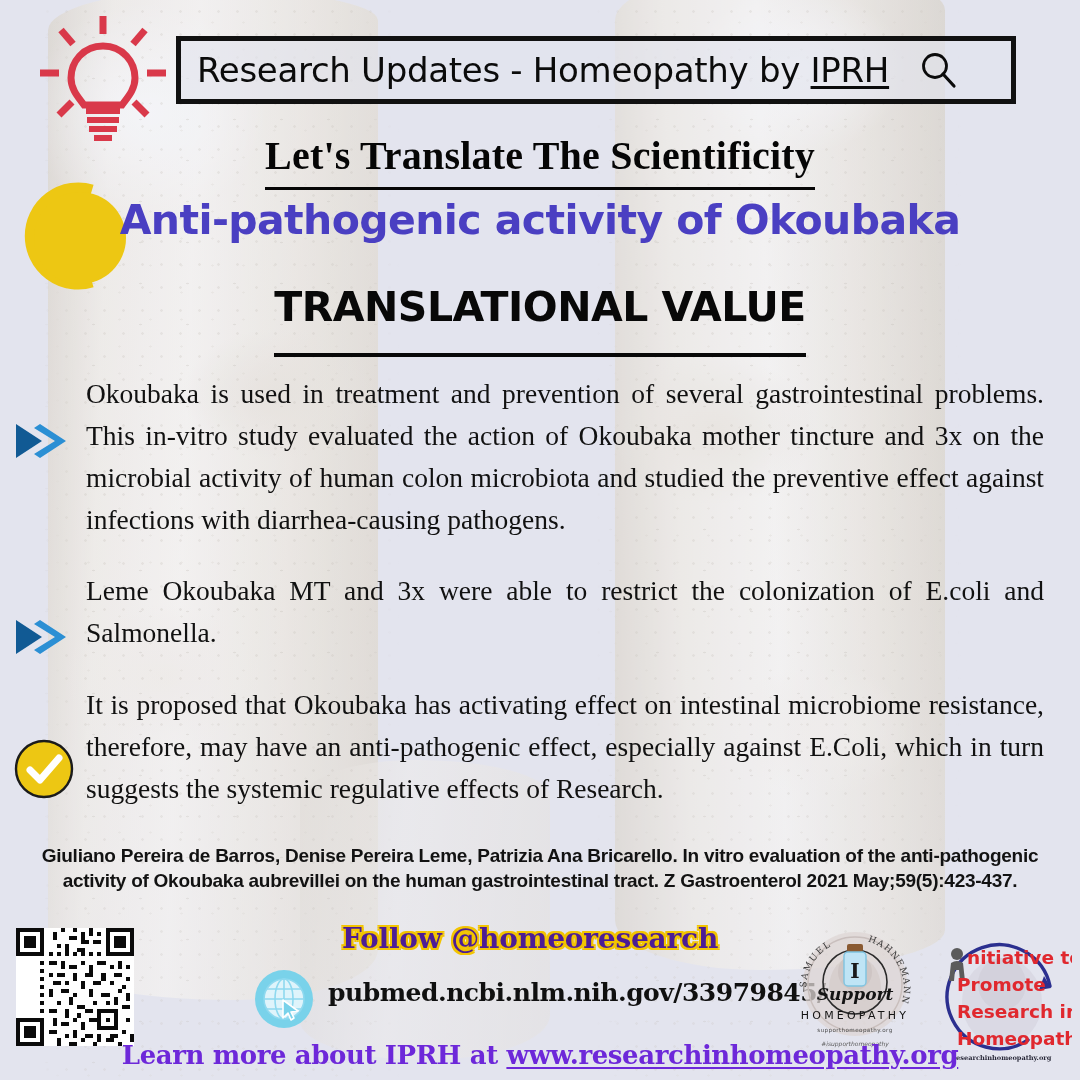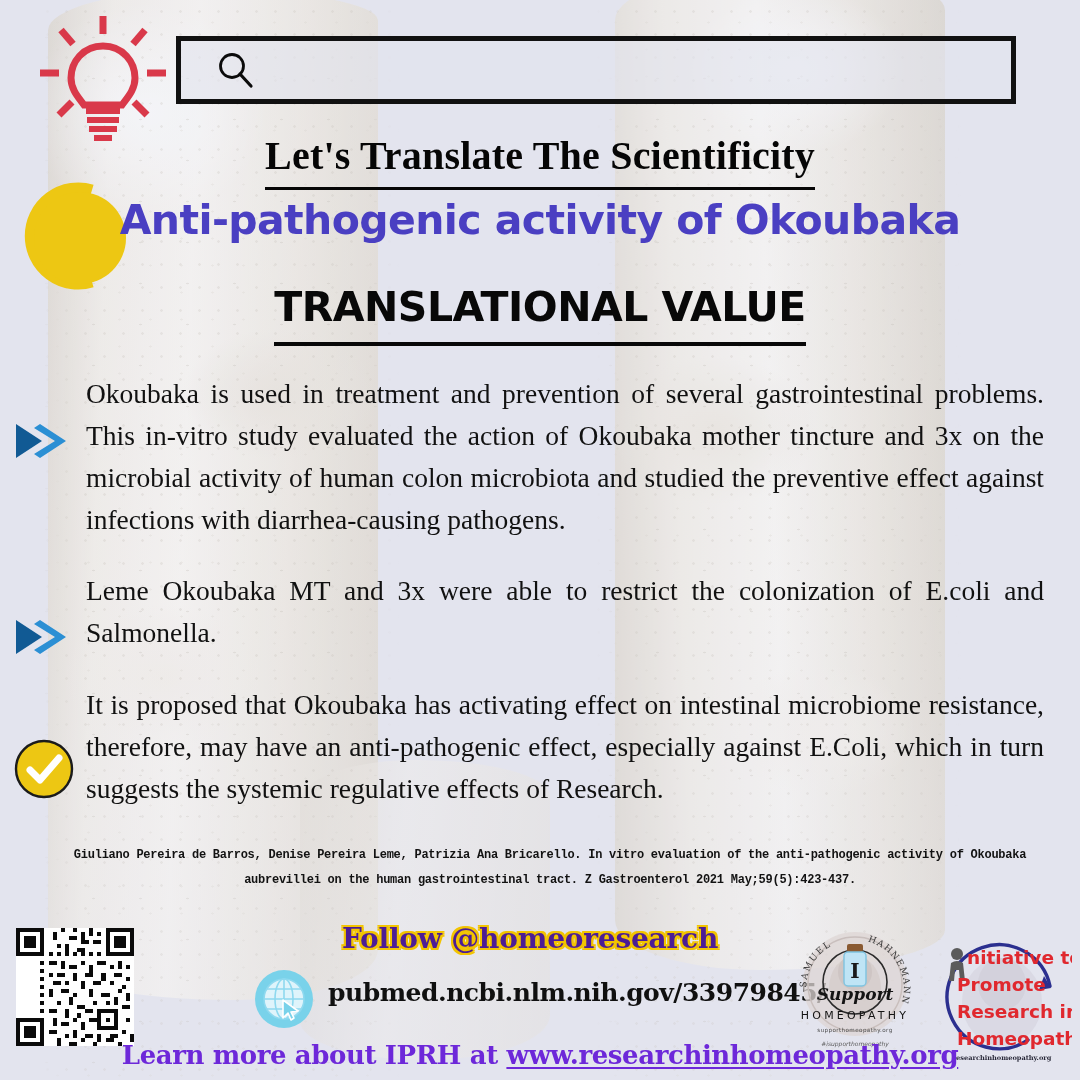--- a/index.html
+++ b/index.html
@@ -104,21 +104,21 @@
     font-size:41px;font-weight:700;color:#4a3fc2;
     letter-spacing:-.6px;
   }
   .h-sub{
     position:absolute;left:0;right:0;top:283px;
     text-align:center;
     font-family:"DejaVu Sans", sans-serif;
     font-size:41px;font-weight:700;color:#080808;
     letter-spacing:-.5px;
   }
-  .h-sub span{border-bottom:4px solid #080808;padding-bottom:11px;}
+  .h-sub span{border-bottom:4px solid #080808;padding-bottom:22px;}
 
   
   .gold-deco{position:absolute;left:14px;top:176px;width:130px;height:120px;}
 
   
   .para{
     position:absolute;left:86px;width:958px;
     font-family:"Liberation Serif", serif;
     font-size:27.5px;line-height:42px;color:#111;
     text-align:justify;
@@ -128,24 +128,24 @@
   .para.p2{top:570px;}
   .para.p3{top:684px;}
 
   .chev{position:absolute;left:12px;width:62px;height:40px;}
   .chev.c1{top:421px;}
   .chev.c2{top:617px;}
   .check{position:absolute;left:13px;top:738px;width:62px;height:62px;}
 
   
   .citation{
-    position:absolute;left:36px;width:1028px;top:843px;
-    text-align:center;
-    font-family:Liberation Mono, monospace;
-    font-size:12px;font-weight:700;line-height:25px;
+    position:absolute;left:26px;width:1028px;top:843px;
+    text-align:center;
+    font-family:Liberation Sans, sans-serif;
+    font-size:19px;font-weight:700;line-height:25px;
     color:#121212;letter-spacing:-.25px;
   }
 
   
   .qr{position:absolute;left:16px;top:928px;width:118px;height:118px;}
   .qr-grid{width:100%;height:100%;display:block;}
 
   .follow{
     position:absolute;left:300px;top:922px;width:460px;
     text-align:center;
@@ -204,20 +204,21 @@
       <g stroke="#d9394a" stroke-width="6" stroke-linecap="butt">
         <line x1="58" y1="99" x2="92" y2="99"></line>
         <line x1="59" y1="108" x2="91" y2="108"></line>
         <line x1="61" y1="117" x2="89" y2="117"></line>
         <line x1="66" y1="126" x2="84" y2="126"></line>
       </g>
     </svg>
   </div>
 
   <div class="titlebar">
+    <div class="tb-text"><span>Research Updates - Homeopathy by </span><u>IPRH</u>&nbsp;</div>
     <span class="mag">
       <svg viewBox="0 0 40 40" width="40" height="40">
         <circle cx="17" cy="16" r="11.5" fill="none" stroke="#0b0b0b" stroke-width="2.8"></circle>
         <line x1="25" y1="24" x2="36" y2="36" stroke="#0b0b0b" stroke-width="3.2" stroke-linecap="round"></line>
       </svg>
     </span>
   </div>
 
   <div class="gold-deco">
     <svg viewBox="0 0 130 120" width="130" height="120">

